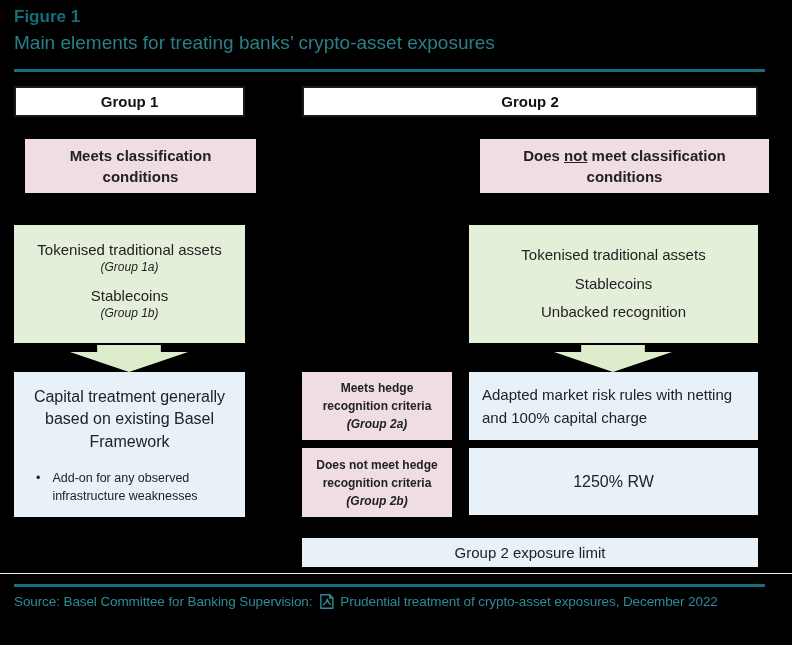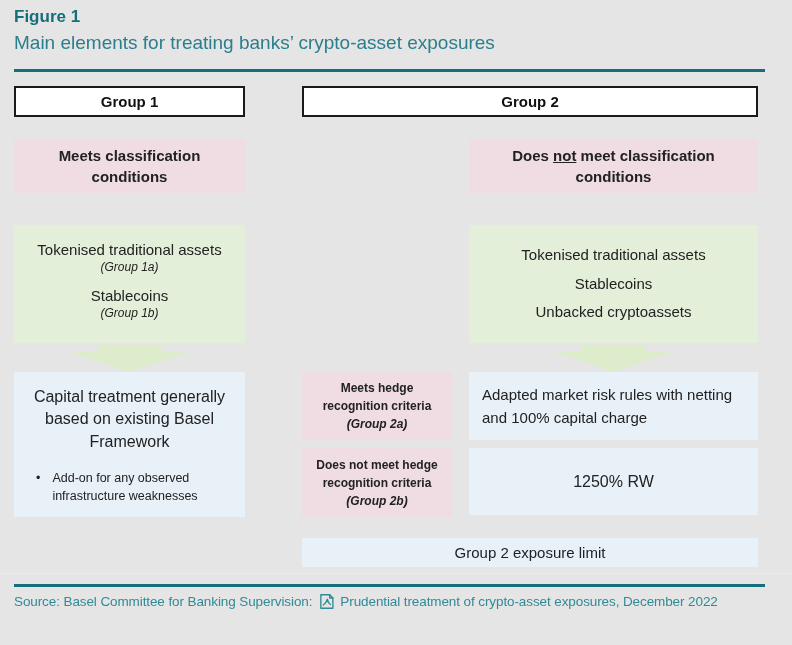--- a/index.html
+++ b/index.html
@@ -1,17 +1,17 @@
 <!DOCTYPE html>
 <html style="--c-accent: #156f7a; --c-subtitle: #2b7e8c; --c-source: #2e8b97; --c-pink: #efdde3; --c-green: #e4efd9; --c-arrow: #ddeccb; --c-blue: #e8f1f8; --c-border: #1a1a1a;"><head>
 <meta charset="utf-8">
 <style>
   html,body{margin:0;padding:0;background:#fff;}
   #canvas{
-    position:relative;width:792px;height:645px;background:#e5e5e5;
+    position:relative;width:792px;height:645px;background:#000000;
     font-family:"Liberation Sans", sans-serif;color:#222;overflow:hidden;
   }
   .abs{position:absolute;box-sizing:border-box;}
   .figure-label{left:14px;top:7px;font-size:17px;font-weight:bold;color:var(--c-accent,#156f7a);}
   .figure-title{left:14px;top:32px;font-size:19px;color:var(--c-subtitle,#2b7e8c);}
   .rule{height:3px;background:var(--c-accent,#156f7a);}
   .rule1{left:14px;top:69px;width:751px;}
   .rule2{left:14px;top:584px;width:751px;}
   .faint-line{left:0;top:573px;width:792px;height:1px;background:#ececec;}
 
@@ -23,21 +23,21 @@
   .g1col{left:14px;width:231px;}
   .g2col{left:302px;width:456px;}
   .g2right{left:469px;width:289px;}
   .g2mid{left:302px;width:150px;}
 
   .box{display:flex;flex-direction:column;align-items:center;justify-content:center;text-align:center;}
   .pink{background:var(--c-pink,#efdde3);}
   .green{background:var(--c-green,#e4efd9);}
   .blue{background:var(--c-blue,#e8f1f8);}
 
-  .class-box{top:139px;height:54px;font-size:15px;font-weight:bold;line-height:1.4;padding:2px 10px;}
+  .class-box{top:139px;height:54px;font-size:15px;font-weight:bold;line-height:1.4;padding:2px 10px;margin-left:11px;}
   .u{text-decoration:underline;}
 
   .assets-box{top:225px;height:118px;font-size:15px;line-height:1.25;padding:11px 6px;}
   .asset-label{font-size:12px;font-style:italic;margin-bottom:9px;}
   .asset-name{margin-top:3px;}
   .assets-box.spread{justify-content:space-evenly;}
 
   .arrow{top:345px;width:118px;height:27px;background:var(--c-arrow,#ddeccb);
     clip-path:polygon(23% 0,77% 0,77% 26%,100% 26%,50% 100%,0 26%,23% 26%);}
   .arrow1{left:70px;}
@@ -91,21 +91,21 @@
   <div class="abs box green assets-box g1col">
     <div class="asset-name">Tokenised traditional assets</div>
     <div class="asset-label">(Group 1a)</div>
     <div class="asset-name">Stablecoins</div>
     <div class="asset-label">(Group 1b)</div>
   </div>
 
   <div class="abs box green assets-box spread g2right">
     <div>Tokenised traditional assets</div>
     <div>Stablecoins</div>
-    <div>Unbacked cryptoassets</div>
+    <div>Unbacked recognition</div>
   </div>
 
   <div class="abs arrow arrow1"></div>
   <div class="abs arrow arrow2"></div>
 
   <div class="abs box blue treat1 g1col">
     <span>Capital treatment generally based on existing Basel Framework</span>
     <div class="bullet-row">
       <span class="bullet-marker">•</span>
       <span>Add-on for any observed infrastructure weaknesses</span>

